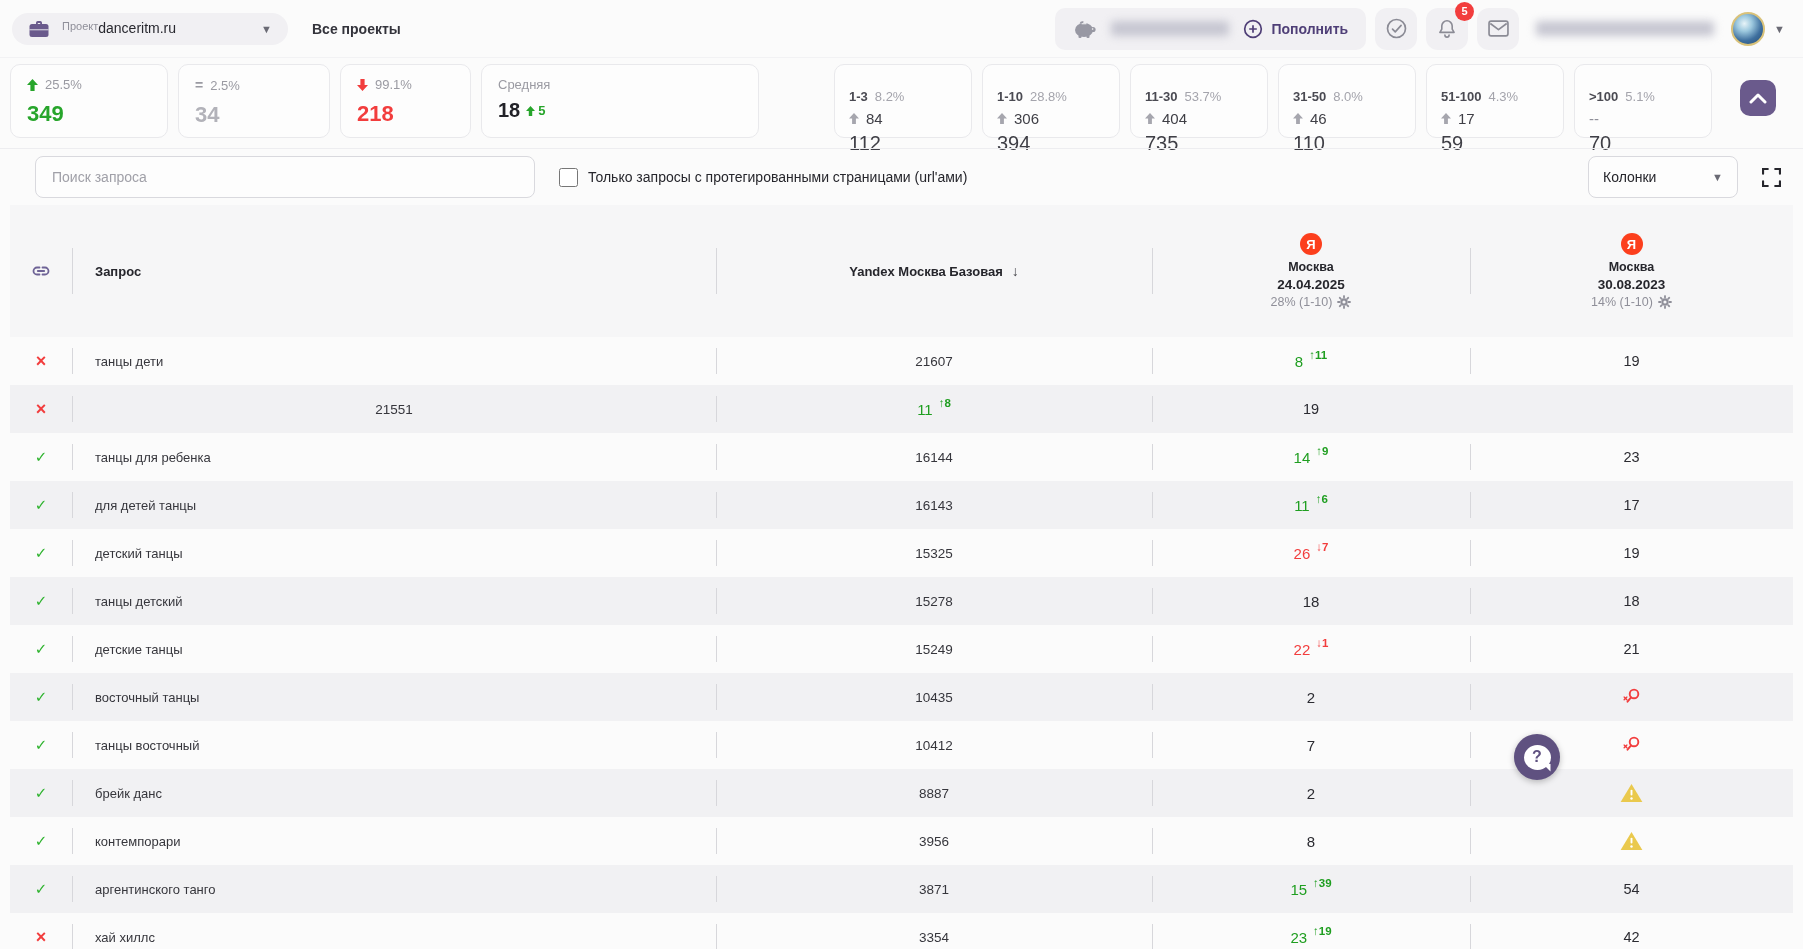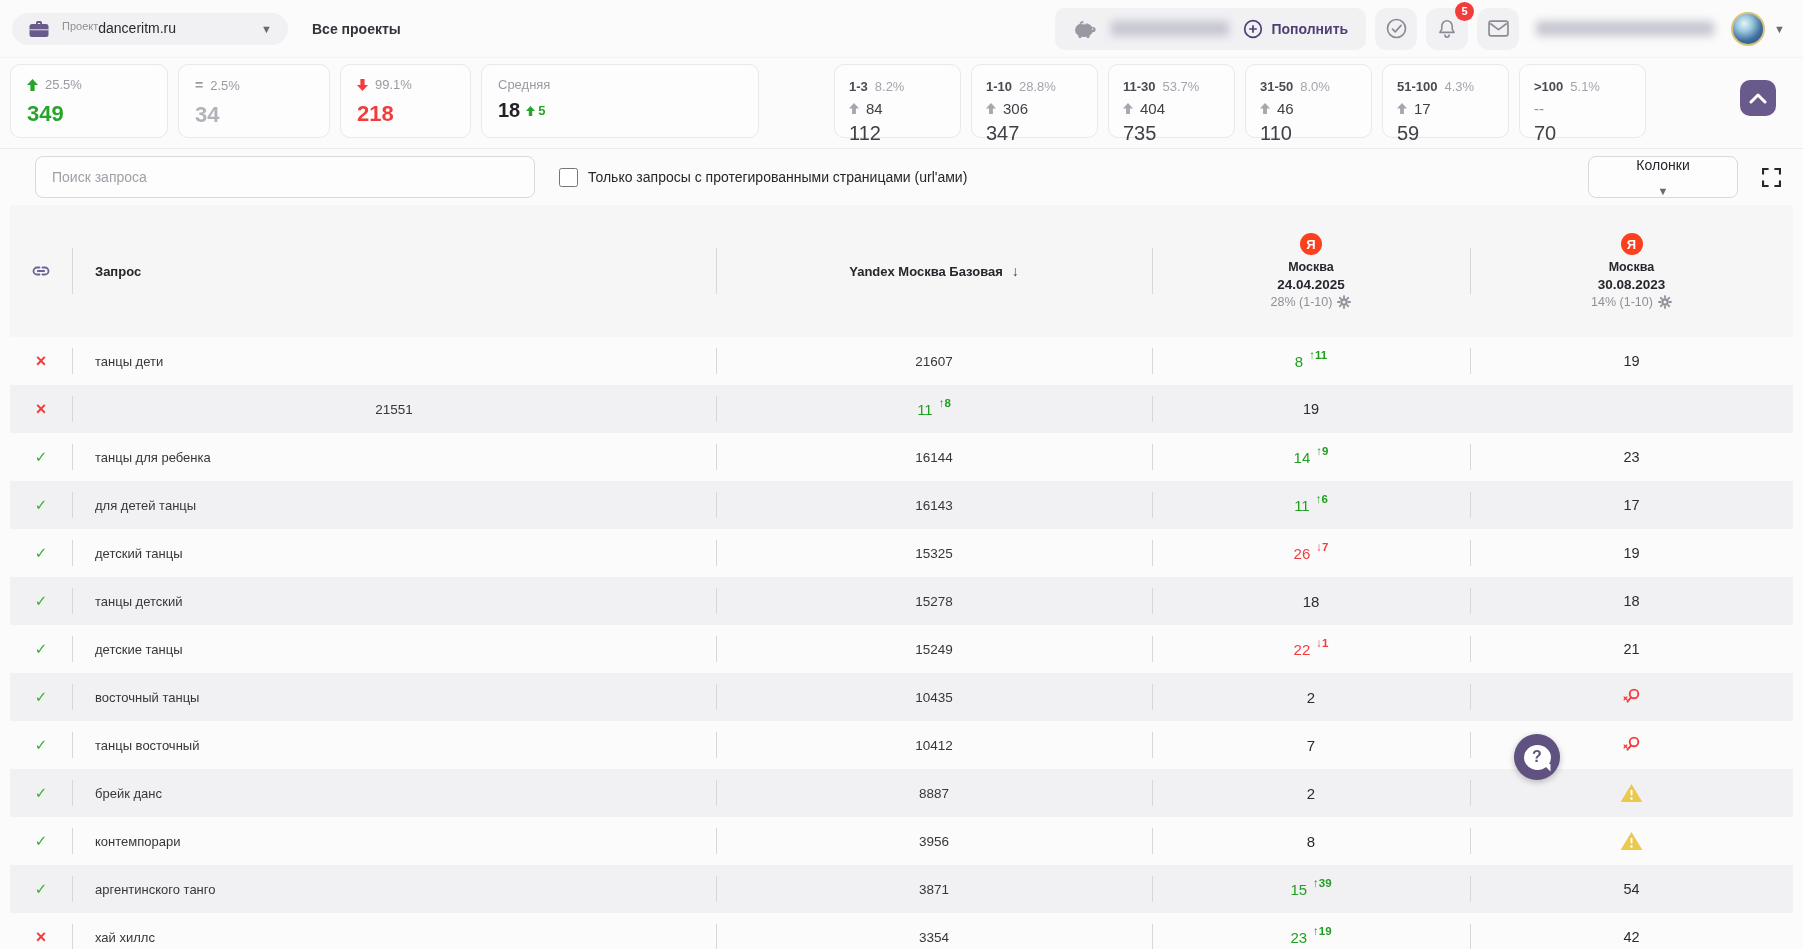--- a/index.html
+++ b/index.html
@@ -40,42 +40,42 @@
   .w1{width:158px}.w2{width:152px}.w3{width:131px}.w4{width:278px}
   .sum-top{display:flex;align-items:center;gap:7px;font-size:13px;color:#9a9aa2;}
   .eq{font-weight:700;font-size:14px;color:#9a9aa2;}
   .sum-val{margin-top:9px;font-size:22px;font-weight:700;}
   .green{color:#27a52b}.red{color:#f23d3d}.gray{color:#b2b2b9}
   .avg-row{margin-top:7px;display:flex;align-items:center;gap:6px;}
   .avg-val{font-size:20px;font-weight:700;color:#222228;}
   .avg-chg{display:flex;align-items:center;gap:3px;font-size:13px;font-weight:700;color:#27a52b;}
   .group-gap{width:55px;}
   .dist-wrap{display:flex;gap:10px;}
-  .dist-card{width:127px;padding:14px 14px;}
+  .dist-card{width:138px;padding:24px 14px;}
   .dist-top{display:flex;align-items:baseline;gap:7px;font-size:13px;}
   .dist-range{color:#4a4a52;font-weight:600;}
   .dist-pct{color:#a4a4ac;}
   .dist-delta{margin-top:6px;display:flex;align-items:center;gap:7px;font-size:15px;color:#3f3f46;min-height:15px;}
   .dist-count{margin-top:5px;font-size:20px;color:#3f3f46;}
   .scroll-top{position:absolute;top:80px;right:27px;width:36px;height:36px;border-radius:10px;background:#6a5a8c;
               border:none;display:flex;align-items:center;justify-content:center;cursor:pointer;}
 
   
   .hr{position:absolute;top:148px;left:0;right:0;height:1px;background:#ededf0;}
   .filterbar{position:absolute;top:156px;left:35px;right:22px;height:42px;display:flex;align-items:center;}
   .search-input{width:500px;height:42px;box-sizing:border-box;border:1px solid #d9d9de;border-radius:8px;
                 background:#fdfdfd;padding:0 16px;font-size:14px;color:#2b2b31;outline:none;
                 font-family:"Liberation Sans","DejaVu Sans",sans-serif;}
   .search-input::placeholder{color:#a0a0a8;}
   .checkbox-wrap{margin-left:24px;display:flex;align-items:center;gap:10px;cursor:pointer;}
   .checkbox-wrap input{width:19px;height:19px;margin:0;accent-color:#6a5a8c;}
   .checkbox-label{font-size:14px;color:#26262c;}
   .columns-select{margin-left:auto;width:150px;height:42px;box-sizing:border-box;display:flex;align-items:center;
                   justify-content:space-between;padding:0 14px;border:1px solid #d9d9de;border-radius:8px;
-                  background:#fdfdfd;font-size:14px;color:#26262c;cursor:pointer;flex-direction:column;}
+                  background:#fdfdfd;font-size:14px;color:#26262c;cursor:pointer;}
   .fullscreen-btn{margin-left:24px;background:none;border:none;cursor:pointer;display:flex;padding:0;}
 
   
   .table{position:absolute;top:205px;left:10px;width:1783px;}
   .thead,.trow{display:grid;grid-template-columns:62px 644px 436px 318px 1fr;align-items:center;}
   .thead{height:132px;background:#f6f6f7;}
   .trow{height:48px;background:#fbfbfb;}
   .trow:nth-child(even){background:#f1f1f3;}
   .cell{position:relative;height:100%;display:flex;align-items:center;justify-content:center;box-sizing:border-box;}
   .sep::before{content:'';position:absolute;left:0;top:50%;transform:translateY(-50%);width:1px;height:26px;background:#d7d7db;}
@@ -262,21 +262,21 @@
       <span class="dist-pct">28.8%</span>
     </div>
     <div class="dist-delta">
             <span style="display:flex">
               <svg width="10" height="11" viewBox="0 0 11 12" fill="#a6a6ae">
                 <path d="M5.5 0 L11 6 H7.6 V12 H3.4 V6 H0 Z"></path>
               </svg>
             </span>
             <span>306</span>
           </div>
-    <div class="dist-count">347</div>
+    <div class="dist-count">394</div>
   </div>
 
   <div class="card dist-card">
     <div class="dist-top">
       <span class="dist-range">11-30</span>
       <span class="dist-pct">53.7%</span>
     </div>
     <div class="dist-delta">
             <span style="display:flex">
               <svg width="10" height="11" viewBox="0 0 11 12" fill="#a6a6ae">

